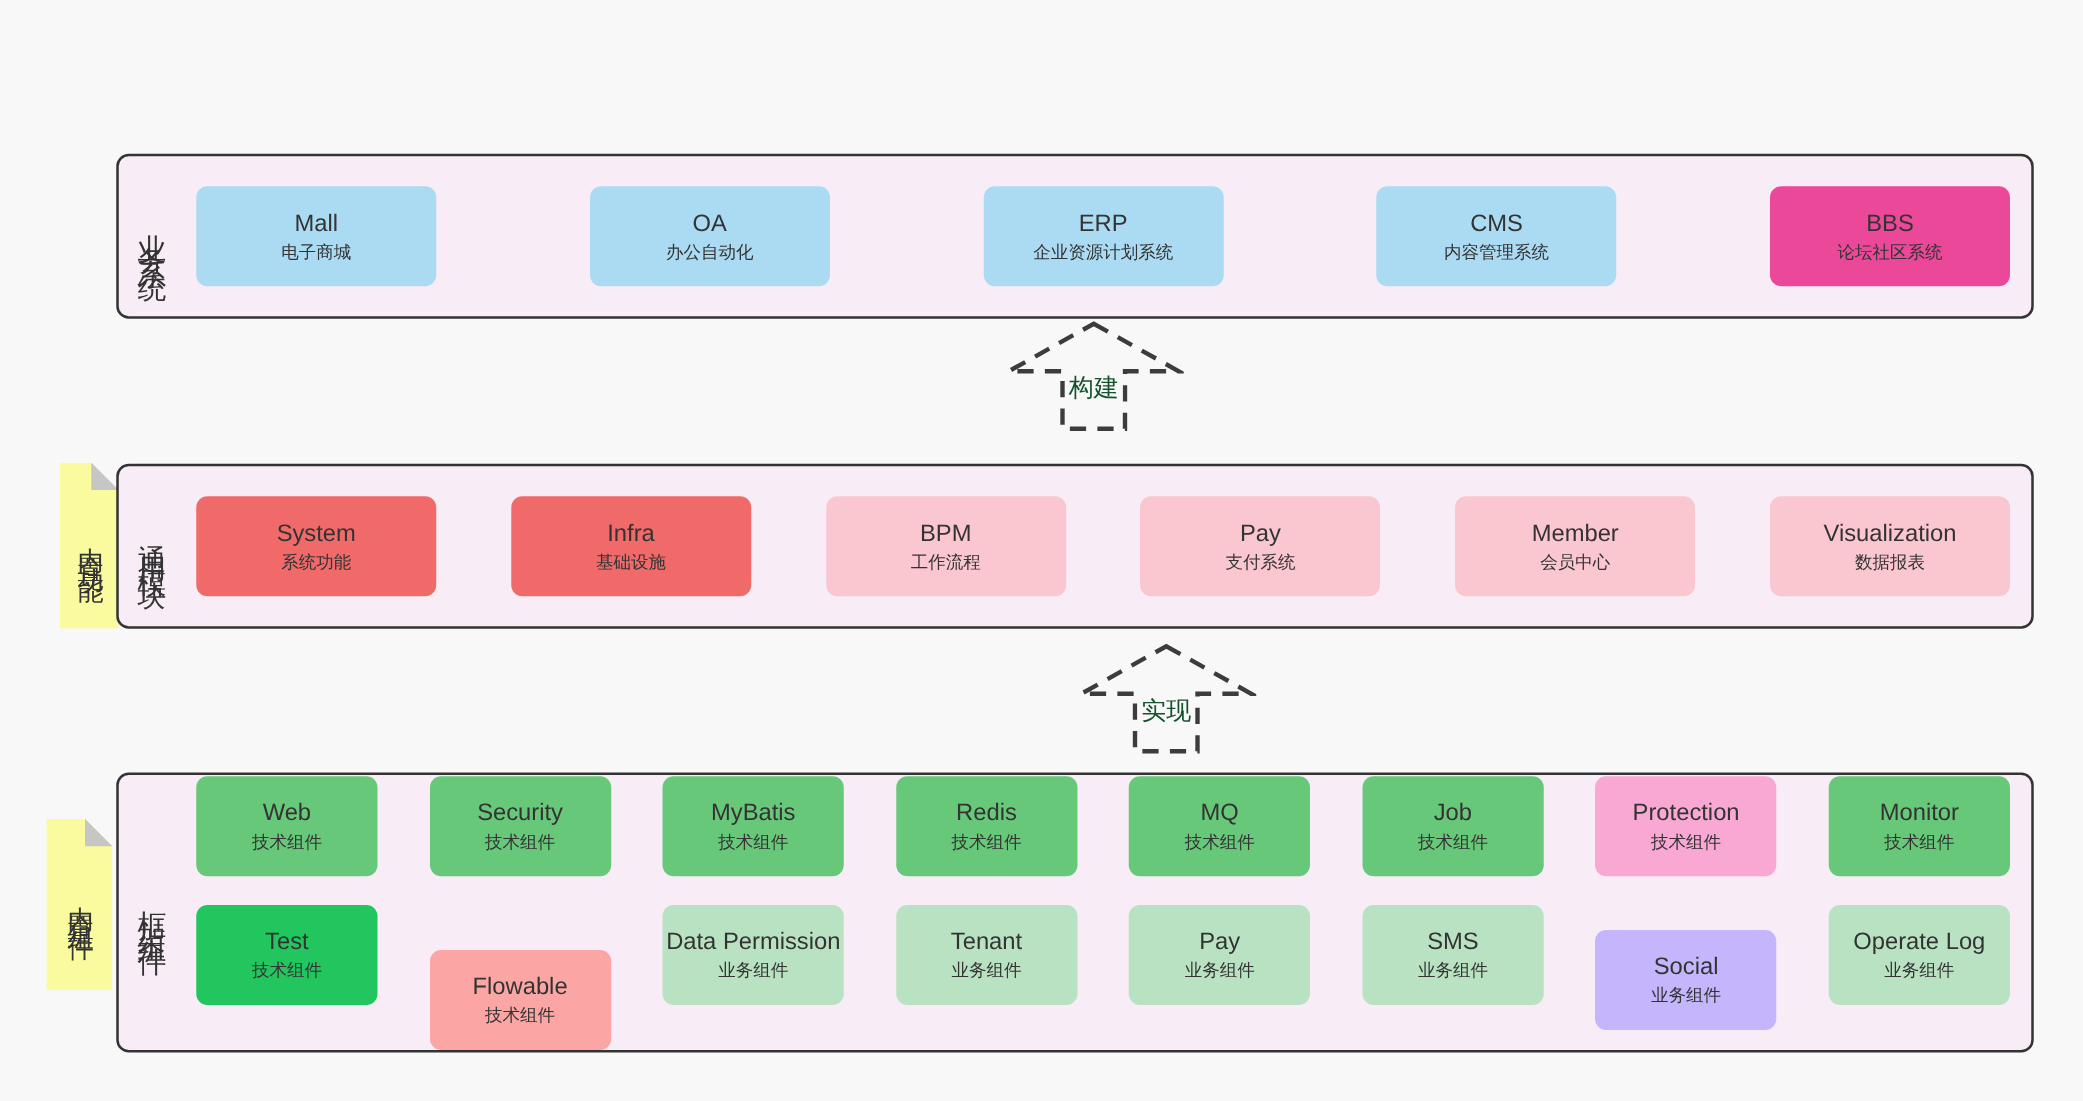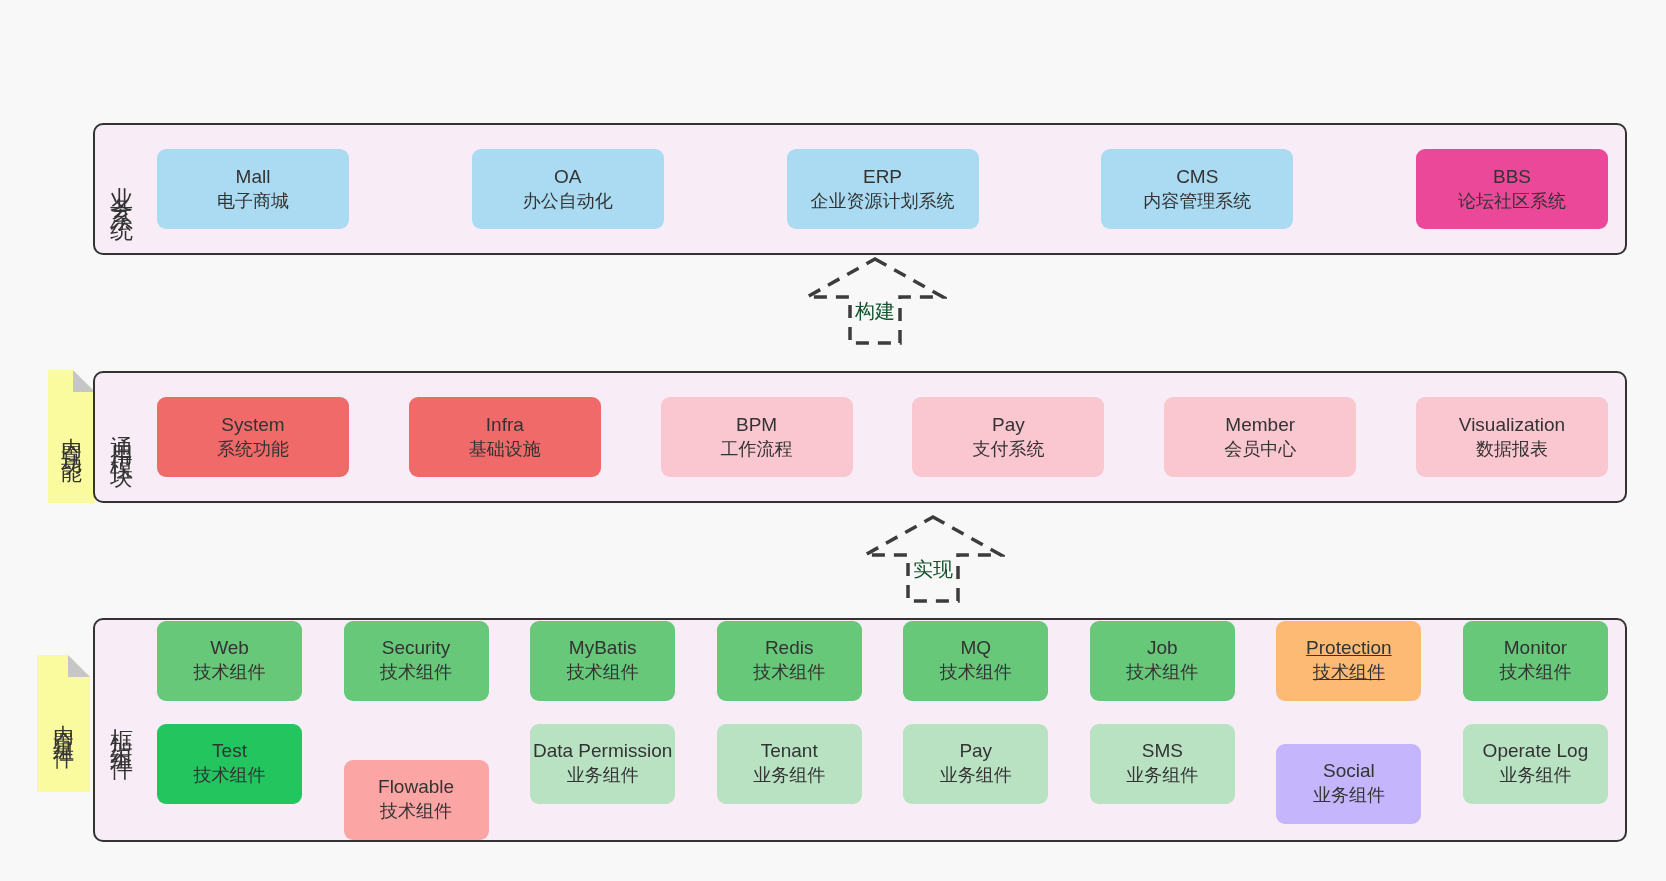--- a/index.html
+++ b/index.html
@@ -65,21 +65,21 @@
     display: flex;
     flex-direction: column;
     justify-content: center;
     align-items: center;
     text-align: center;
     color: #333;
   }
   .row.cols6 .box { width: 192px; }
   .row.cols8 .box { width: 145px; }
   .box-en { font-size: 19px; line-height: 1.3; }
-  .box-zh { font-size: 18px; line-height: 1.3; }
+  .box-zh { font-size: 14px; line-height: 1.3; }
 
   
   .arrow {
     position: absolute;
     width: 144px;
     height: 90px;
     z-index: 1;
   }
   #arrow1 { left: 803px; top: 256px; }
   #arrow2 { left: 861px; top: 514px; }
@@ -236,21 +236,21 @@
             <div class="box-zh">技术组件</div>
           </div>
           <div class="box" style="background: rgb(102, 200, 120);">
             <div class="box-en">MQ</div>
             <div class="box-zh">技术组件</div>
           </div>
           <div class="box" style="background: rgb(102, 200, 120);">
             <div class="box-en">Job</div>
             <div class="box-zh">技术组件</div>
           </div>
-          <div class="box" style="background: #fdba74; text-decoration: underline;">
+          <div class="box" style="background: #f9a8d4;">
             <div class="box-en">Protection</div>
             <div class="box-zh">技术组件</div>
           </div>
           <div class="box" style="background: rgb(102, 200, 120);">
             <div class="box-en">Monitor</div>
             <div class="box-zh">技术组件</div>
           </div>
         </div>
         <div class="row cols8">
           <div class="box" style="background: #22c55e;">

